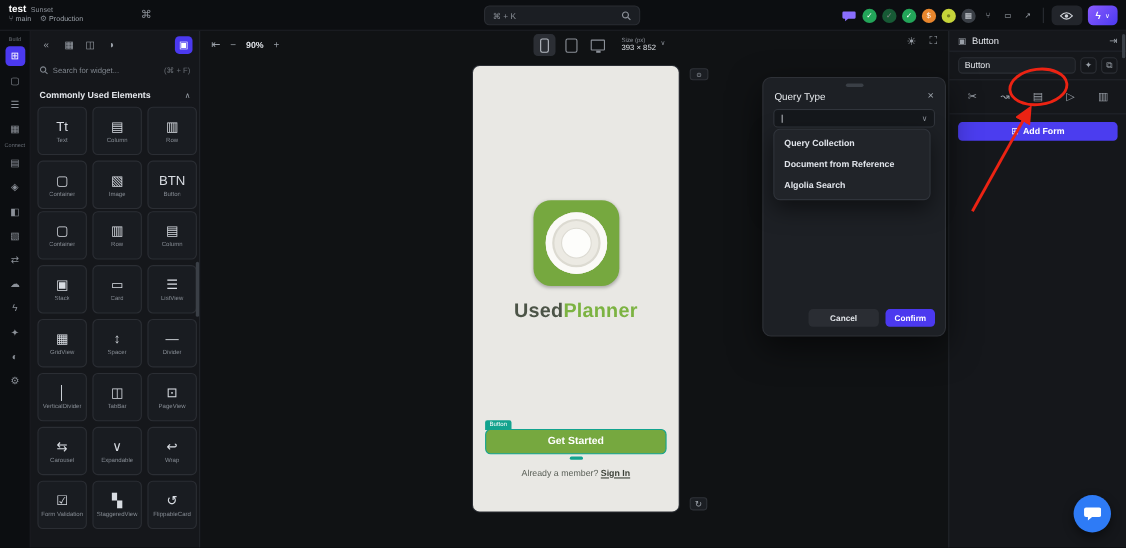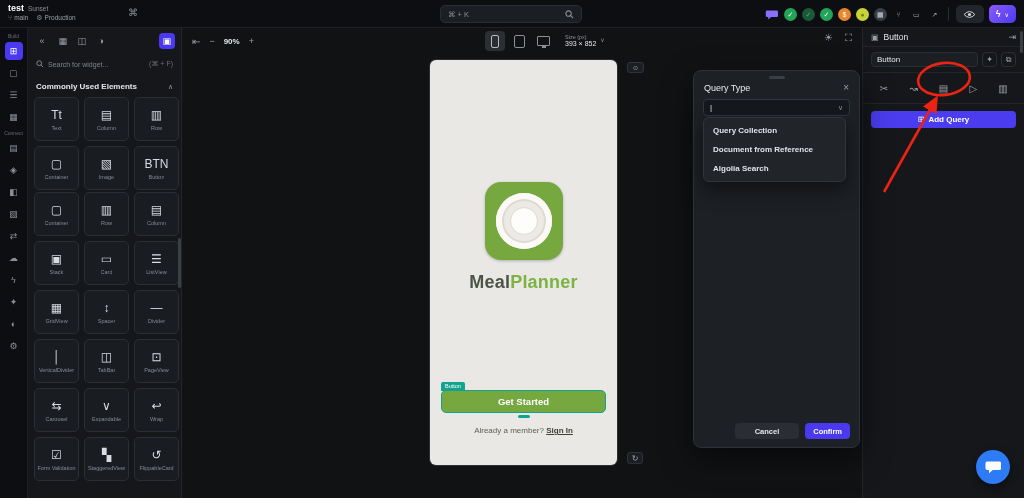--- a/index.html
+++ b/index.html
@@ -96,21 +96,21 @@
                display:flex;align-items:center;padding:0 5px}
   .picon-btn{width:15px;height:15px;border:1px solid #2b2e34;border-radius:4px;display:flex;align-items:center;justify-content:center;
              font-size:8px;color:#9aa0a8}
   .ptabs{display:flex;justify-content:space-between;padding:7px 12px;border-bottom:1px solid #22252b}
   .ptab{width:18px;height:16px;display:flex;align-items:center;justify-content:center;color:#9aa0a8;font-size:10px}
   .add-query{margin:7px 8px;height:17px;background:#4b3def;border-radius:4px;color:#fff;font-size:8px;font-weight:bold;
              display:flex;align-items:center;justify-content:center;gap:4px}
   .add-query .g{font-size:8px;font-weight:normal}
 
   
-  .popup{position:absolute;left:693px;top:70px;width:167px;height:378px;background:#1d2025;border:1px solid #2e3137;border-radius:8px;
+  .popup{position:absolute;left:693px;top:70px;width:167px;height:236px;background:#1d2025;border:1px solid #2e3137;border-radius:8px;
          box-shadow:0 10px 30px rgba(0,0,0,.55);z-index:5}
   .grip{width:16px;height:3px;background:#3a3f46;border-radius:2px;margin:5px auto 0}
   .popup-head{display:flex;align-items:center;justify-content:space-between;padding:3px 10px 6px;font-size:9px;color:#e8ebef}
   .popup-close{color:#9aa0a8;font-size:10px}
   .popup-input{margin:0 9px;height:17px;background:#15181c;border:1px solid #31353c;border-radius:4px;display:flex;align-items:center;
                justify-content:space-between;padding:0 6px;font-size:8px;color:#dfe3e8}
   .popup-input .chev{color:#8b9098;font-size:7px}
   .popup-list{position:absolute;left:9px;right:13px;top:46px;background:#212429;border:1px solid #30343b;border-radius:6px;
               box-shadow:0 8px 20px rgba(0,0,0,.5);padding:3px 0}
   .popt{height:19px;display:flex;align-items:center;padding:0 9px;font-size:8px;font-weight:bold;color:#e0e4ea}
@@ -415,21 +415,21 @@
       </div>
     </div>
 
     <section class="phone">
       <div class="app-icon">
         <div class="plate">
             <div class="plate-center"></div>
           </div>
       </div>
       <div class="app-title">
-        <span class="t1">Meal</span><span class="t2">Planner</span>
+        <span class="t1">Used</span><span class="t2">Planner</span>
       </div>
       <span class="cta-tag">Button</span>
       <div class="cta">
         <span>Get Started</span>
       </div>
       <span class="cta-handle"></span>
       <div class="phone-footer">
         <span>Already a member?</span>
         <span class="link">Sign In</span>
       </div>
@@ -463,21 +463,21 @@
 
         <span class="ptab">▤</span>
 
         <span class="ptab">▷</span>
 
         <span class="ptab">▥</span>
 
     </div>
     <div class="add-query">
       <span class="g">⊞</span>
-      <span>Add Query</span>
+      <span>Add Form</span>
     </div>
   </aside>
 
   <div class="popup">
     <div class="grip"></div>
     <div class="popup-head">
       <span>Query Type</span>
       <span class="popup-close">×</span>
     </div>
     <div class="popup-input">

